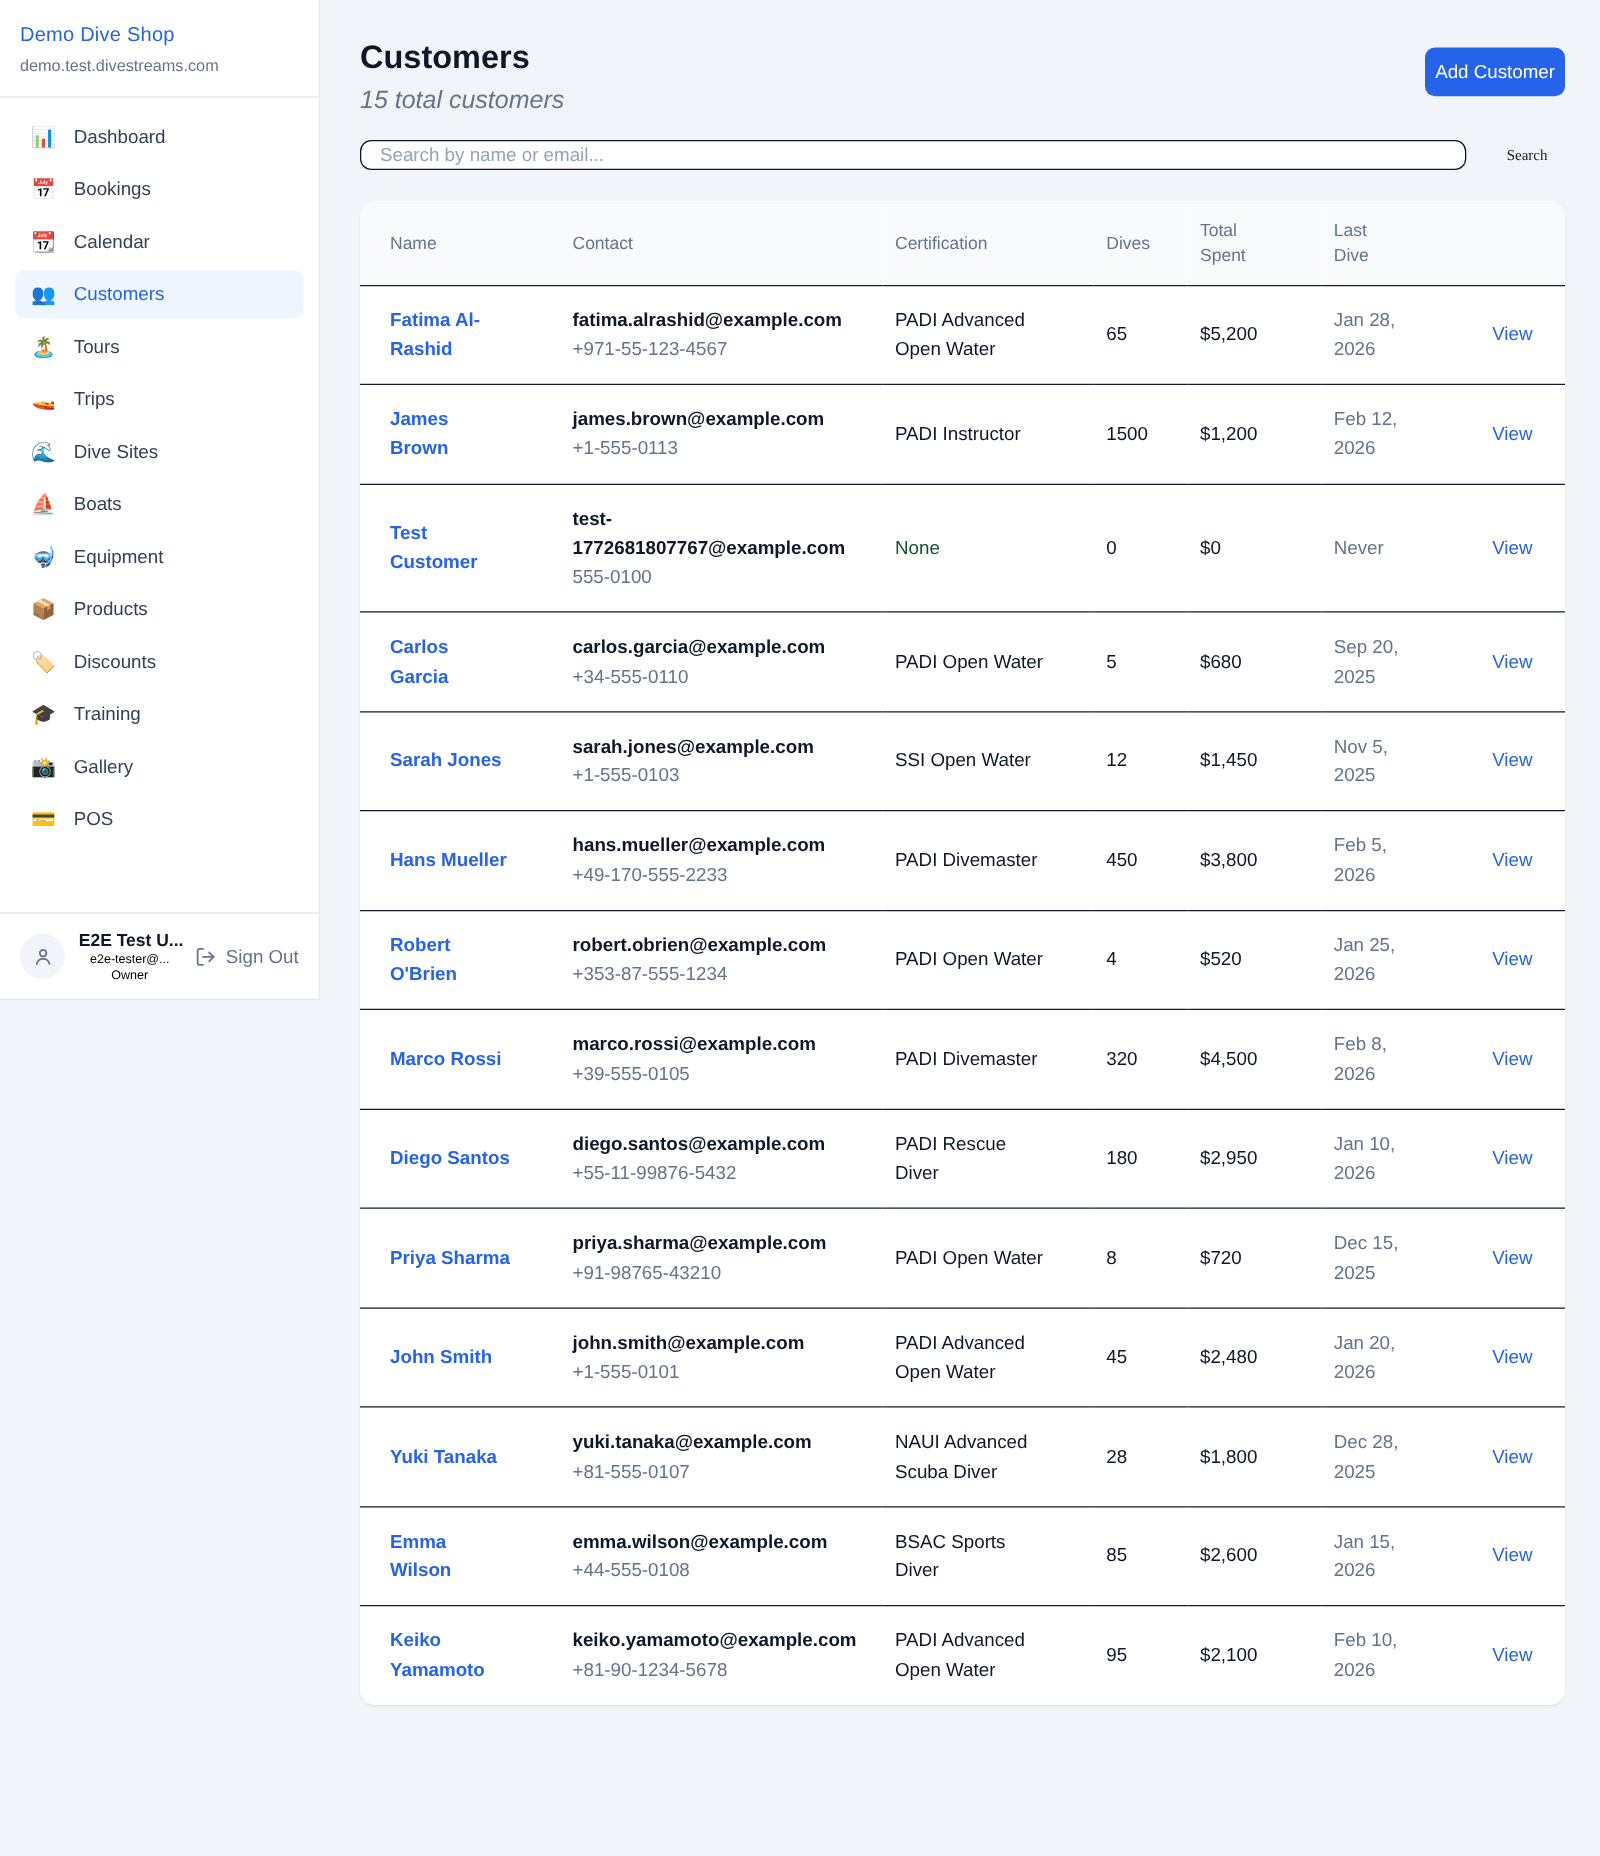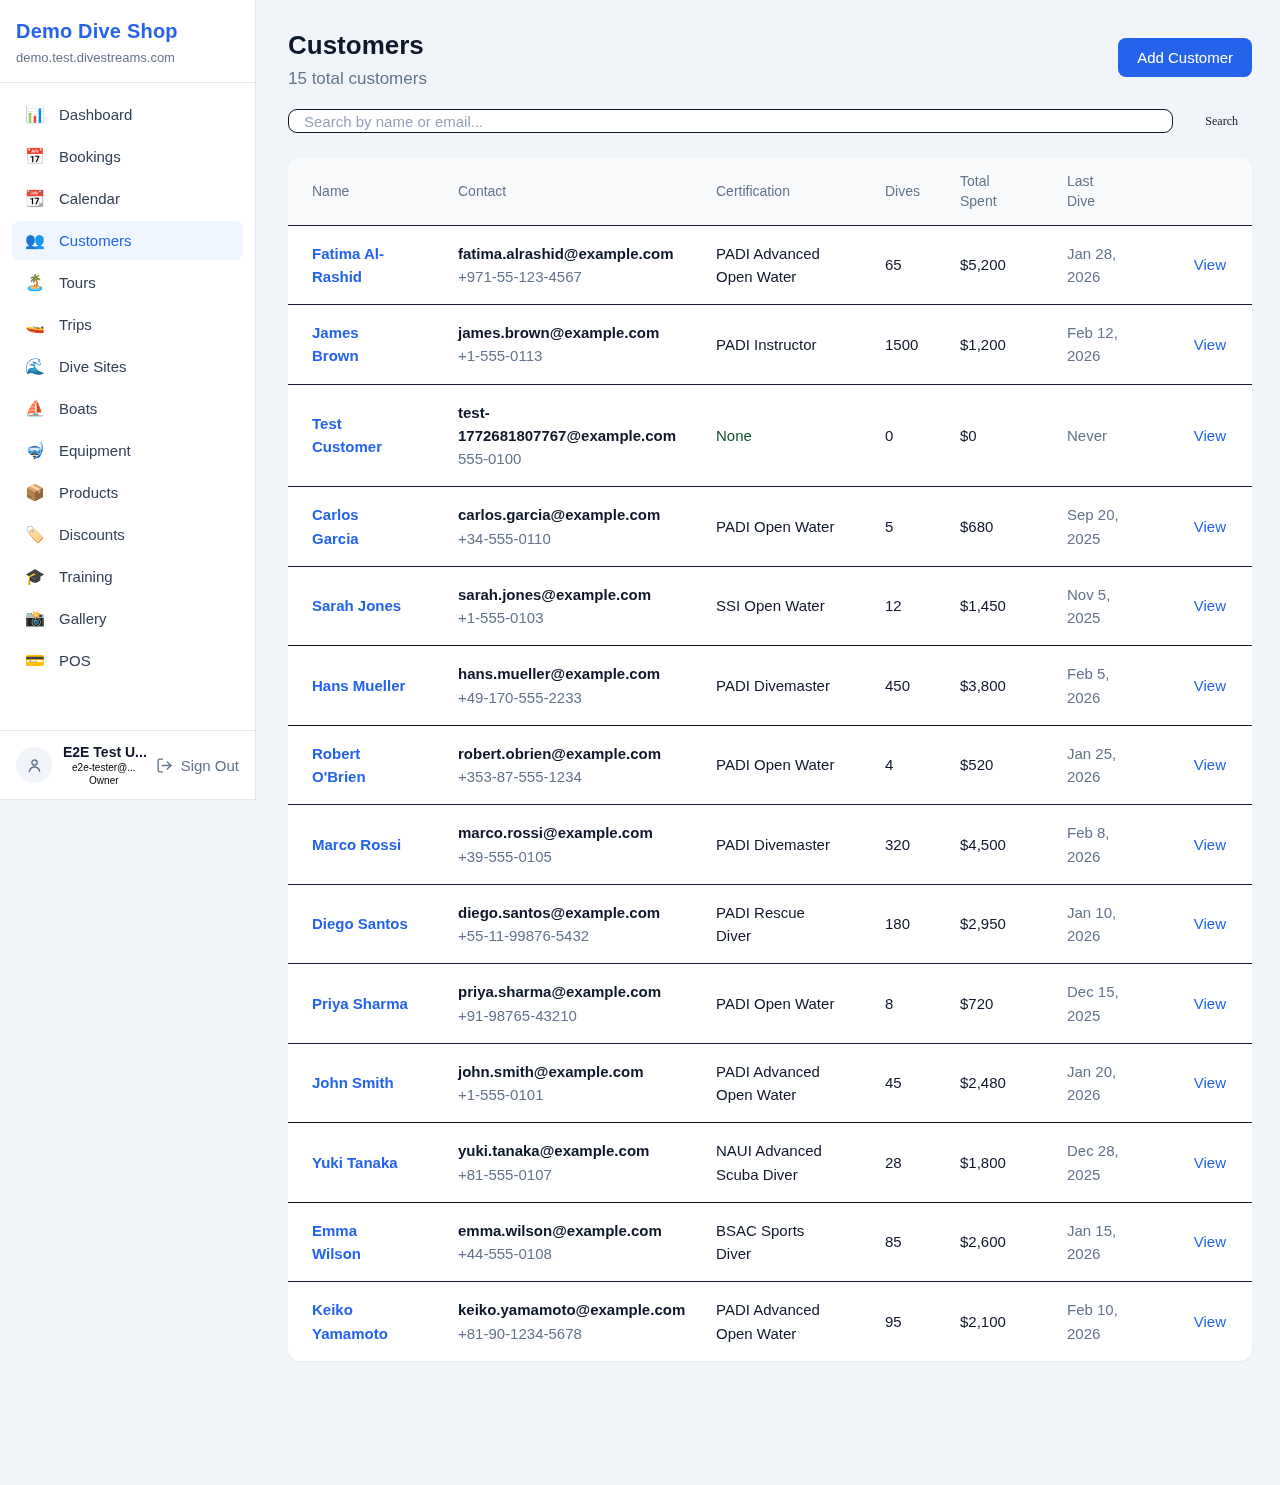--- a/index.html
+++ b/index.html
@@ -14,21 +14,21 @@
   
   .sidebar {
     position: absolute; left: 0; top: 0;
     width: 256px; height: 800px;
     background: #ffffff;
     border-right: 1px solid #e2e8f0;
     border-bottom: 1px solid #e2e8f0;
     display: flex; flex-direction: column;
   }
   .sidebar-header { padding: 20px 16px 17px 16px; border-bottom: 1px solid #e2e8f0; }
-  .shop-name { color: #2563eb; font-size: 20px; font-weight: bold; letter-spacing: .2px; }
+  .shop-name { color: #2563eb; font-size: 16px; font-weight: normal; letter-spacing: .2px; }
   .shop-domain { color: #64748b; font-size: 13px; margin-top: 7px; }
   .nav { flex: 1 1 auto; padding: 12px; overflow: hidden; }
   .nav-item {
     display: flex; align-items: center; gap: 13px;
     padding: 10px 12px; margin-bottom: 3px;
     border-radius: 8px; font-size: 15px; color: #334155; cursor: pointer;
   }
   .nav-item.active { background: #eff6ff; color: #2563eb; }
   .nav-icon { width: 22px; font-size: 16px; text-align: center; flex: none; font-family: "DejaVu Sans", sans-serif; }
   .sidebar-footer {
@@ -44,24 +44,24 @@
   .user-email, .user-role { font-size: 10px; color: #000000; margin-top: 2px; white-space: nowrap; text-align: center; }
   .signout {
     display: flex; align-items: center; gap: 8px; flex: none;
     background: none; border: none; color: #64748b; font-size: 15px;
     font-family: "Liberation Sans", sans-serif; cursor: pointer;
   }
   
   .main { margin-left: 256px; padding: 30px 28px 30px 32px; }
   .page-head { display: flex; justify-content: space-between; align-items: flex-start; }
   .page-title { font-size: 26px; font-weight: bold; color: #0f172a; }
-  .page-subtitle { font-size: 17px; color: #64748b; margin-top: 8px; }
+  .page-subtitle { font-size: 20px; color: #64748b; margin-top: 8px; font-style: italic; }
   .add-btn {
     background: #2563eb; color: #ffffff; border: none; border-radius: 8px;
-    padding: 11px 19px; font-size: 15px; font-weight: 500;
+    padding: 11px 8px; font-size: 15px; font-weight: 500;
     font-family: "Liberation Sans", sans-serif; cursor: pointer; margin-top: 8px;
   }
   .search-row { display: flex; align-items: center; margin-top: 20px; }
   .search-input {
     flex: 1 1 auto; height: 24px; background: #ffffff;
     border: 1px solid #0f172a; border-radius: 9px;
     padding: 0 15px; font-size: 15px; color: #0f172a;
     font-family: "Liberation Sans", sans-serif; outline: none;
   }
   .search-input::placeholder { color: #94a3b8; }

